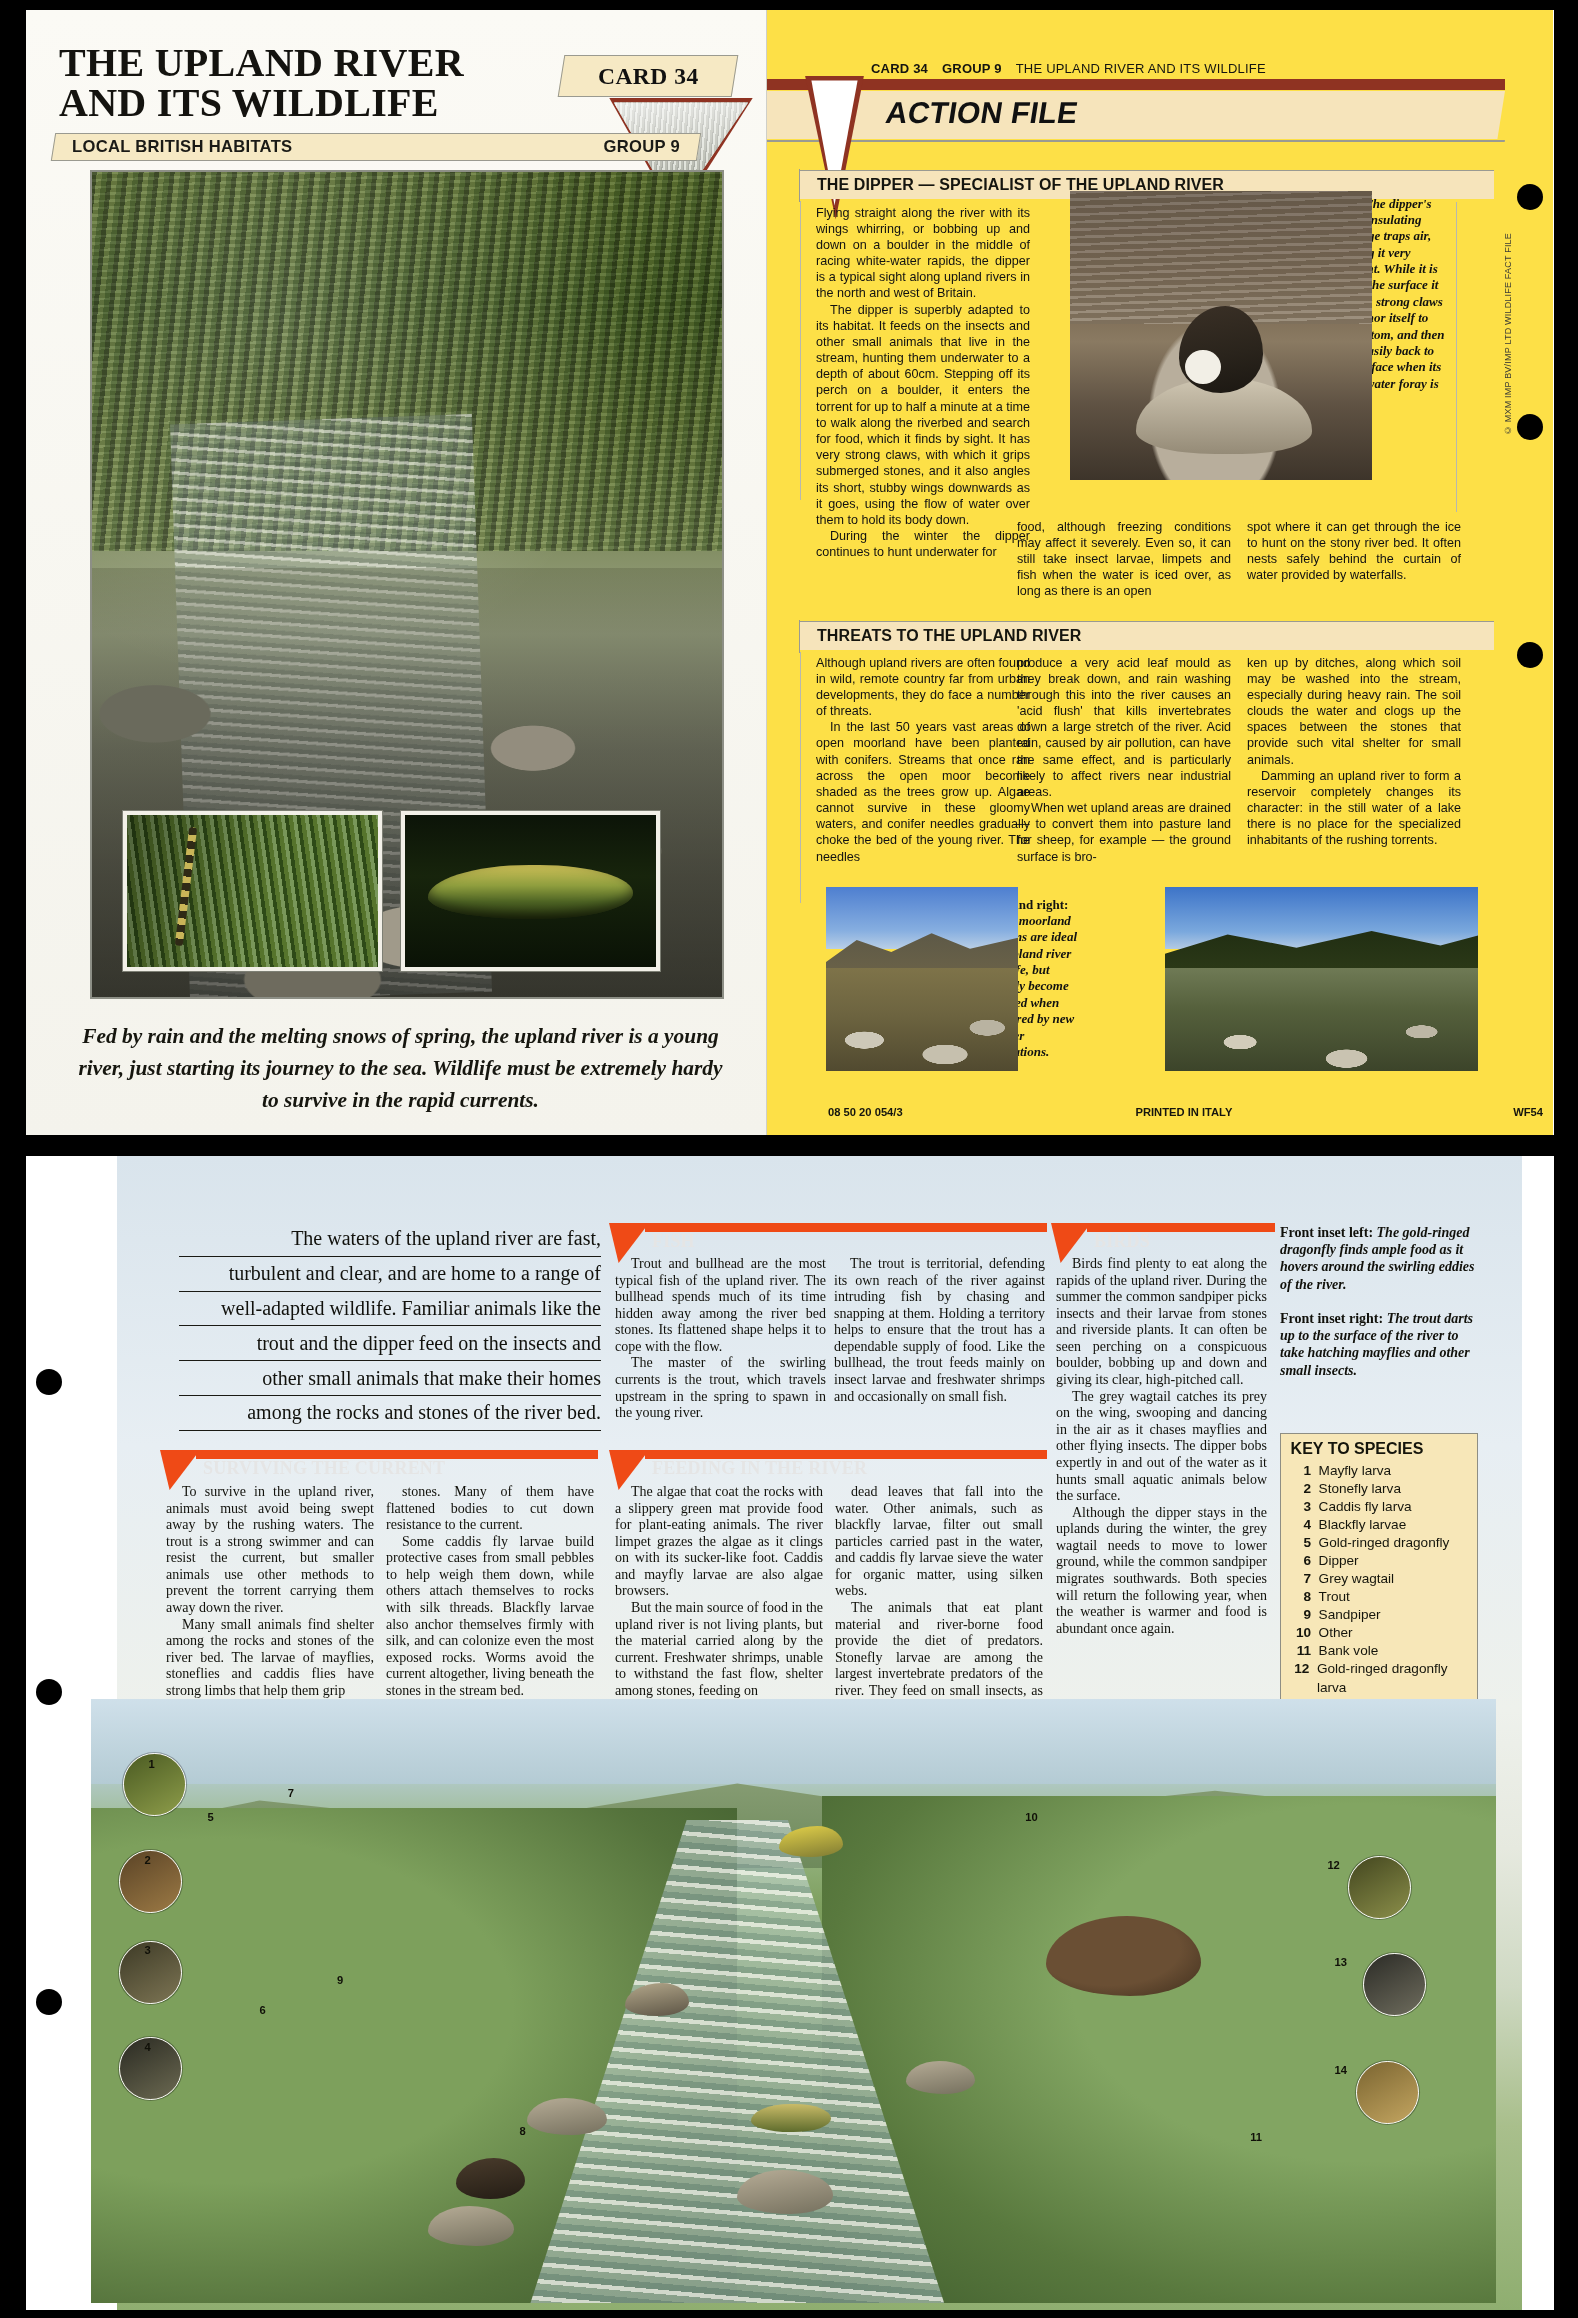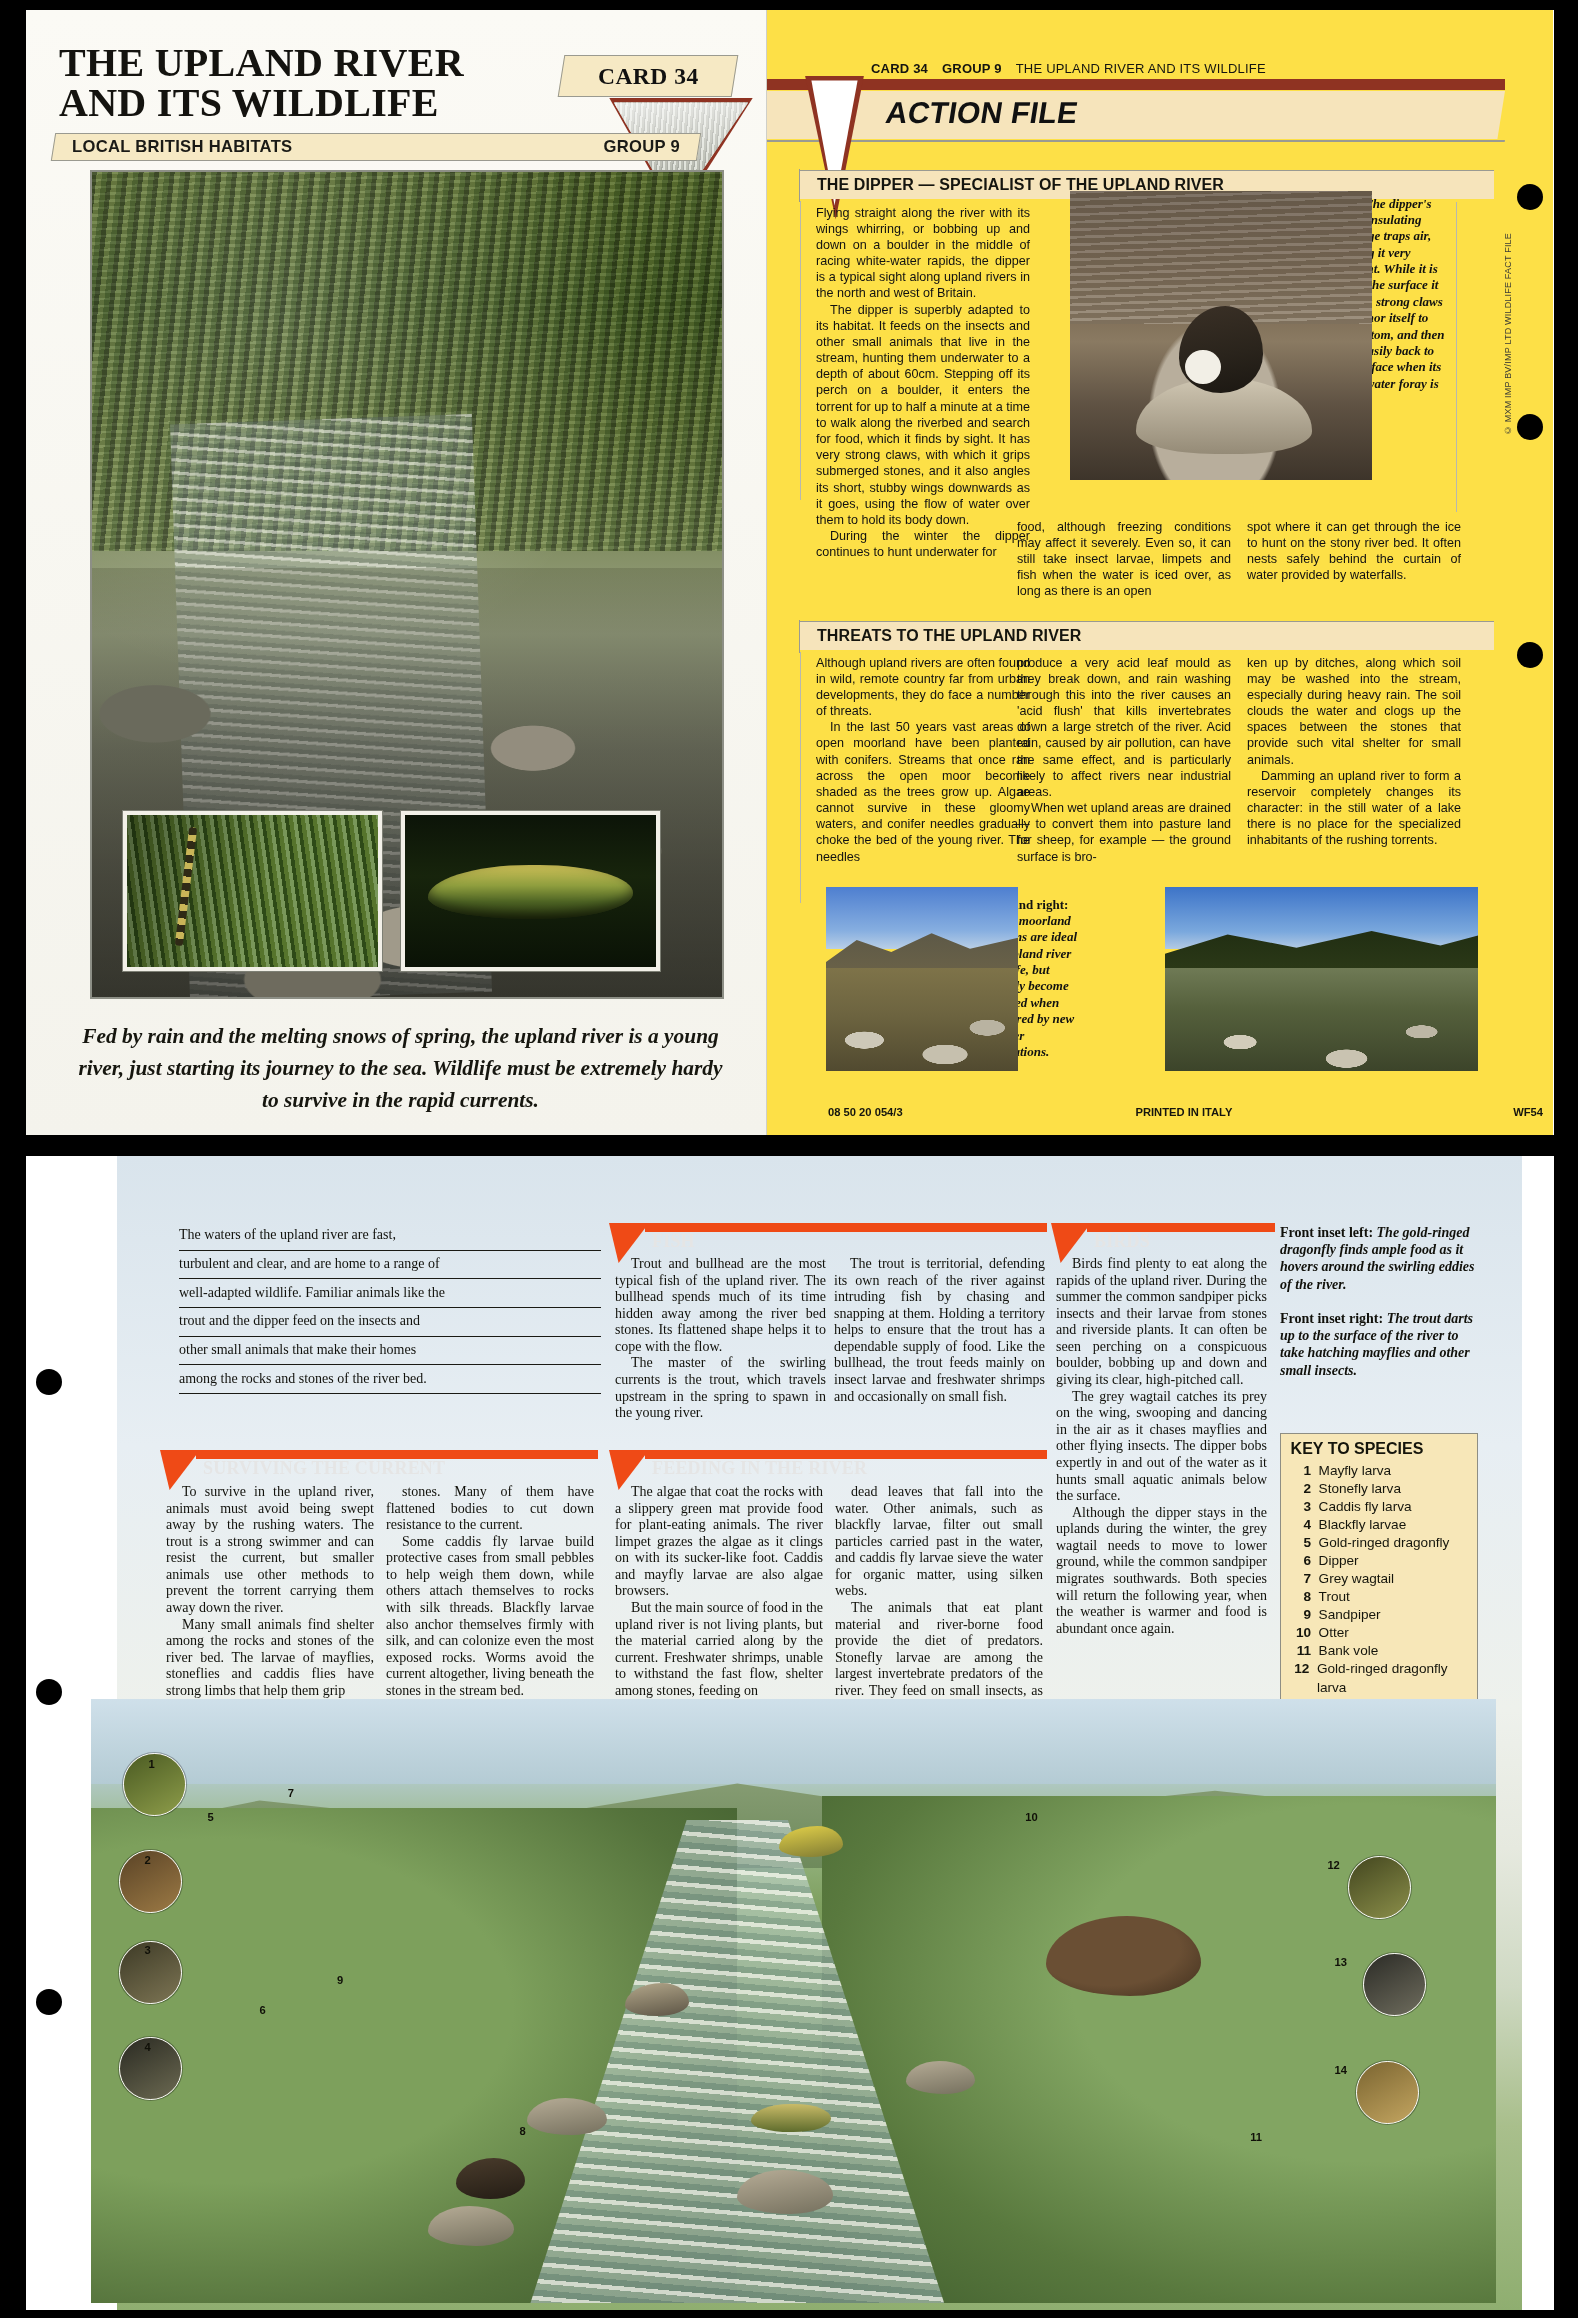--- a/index.html
+++ b/index.html
@@ -351,22 +351,22 @@
   .cb-right-margin {
     position:absolute; right:0; top:0; width:32px; height:100%;
     background:#ffffff;
   }
 
   .intro-block {
     position:absolute; left:179px; top:1222px; width:422px;
   }
   .intro-line {
     font-family:"Liberation Serif", serif;
-    font-size: 14px; line-height: 1.02;
-    color:#11110c; text-align:left;
+    font-size: 20px; line-height: 1.02;
+    color:#11110c; text-align:right;
     padding: 6.4px 0 7px;
     border-bottom: 1.1px solid #1a1a14;
   }
   .intro-line:first-child{ border-top: 0; }
 
   .tri-head {
     position:absolute;
     height:18px;
   }
   .tri-head .tri {
@@ -680,21 +680,21 @@
   <div class="key-row">
       <span class="num">8</span>
       <span>Trout</span>
     </div>
   <div class="key-row">
       <span class="num">9</span>
       <span>Sandpiper</span>
     </div>
   <div class="key-row">
       <span class="num">10</span>
-      <span>Otter</span>
+      <span>Other</span>
     </div>
   <div class="key-row">
       <span class="num">11</span>
       <span>Bank vole</span>
     </div>
   <div class="key-row">
       <span class="num">12</span>
       <span>Gold-ringed dragonfly larva</span>
     </div>
   <div class="key-row">

